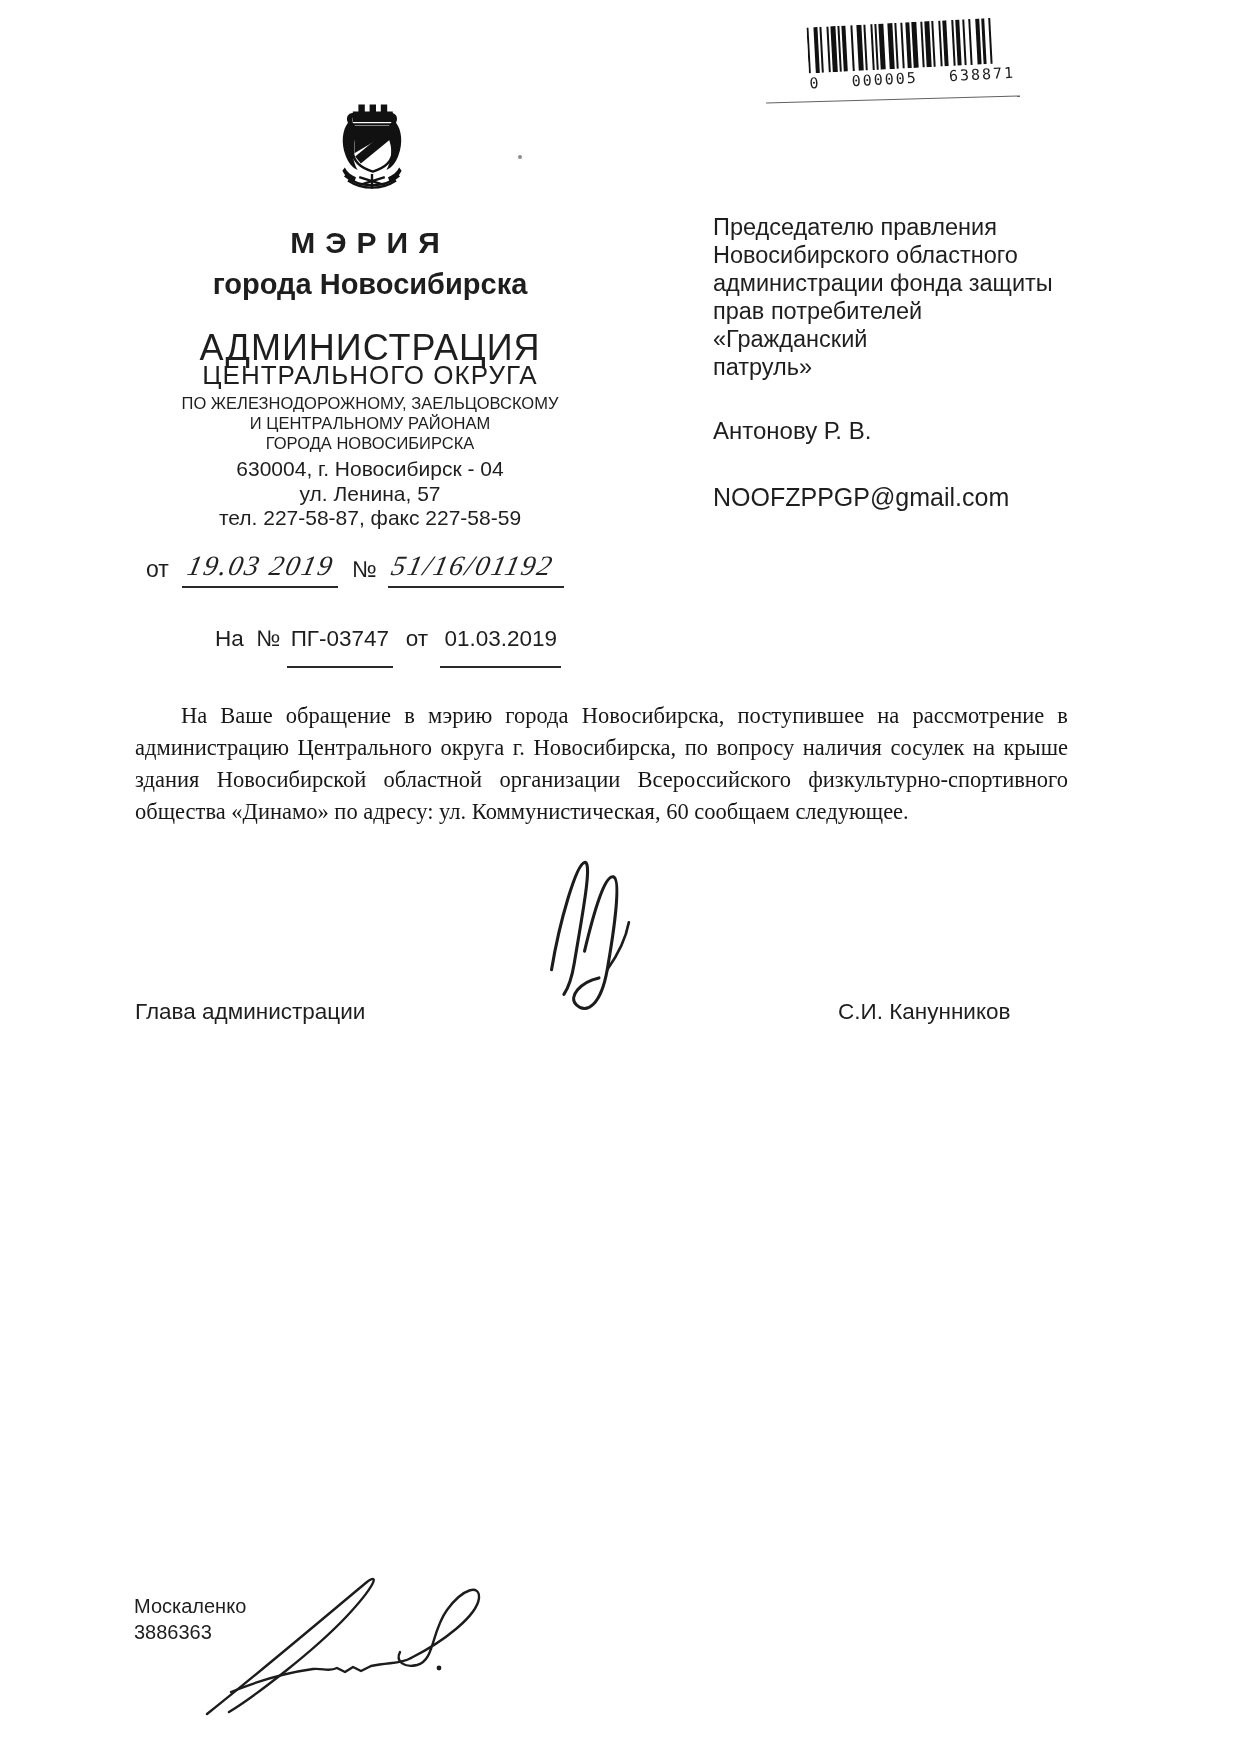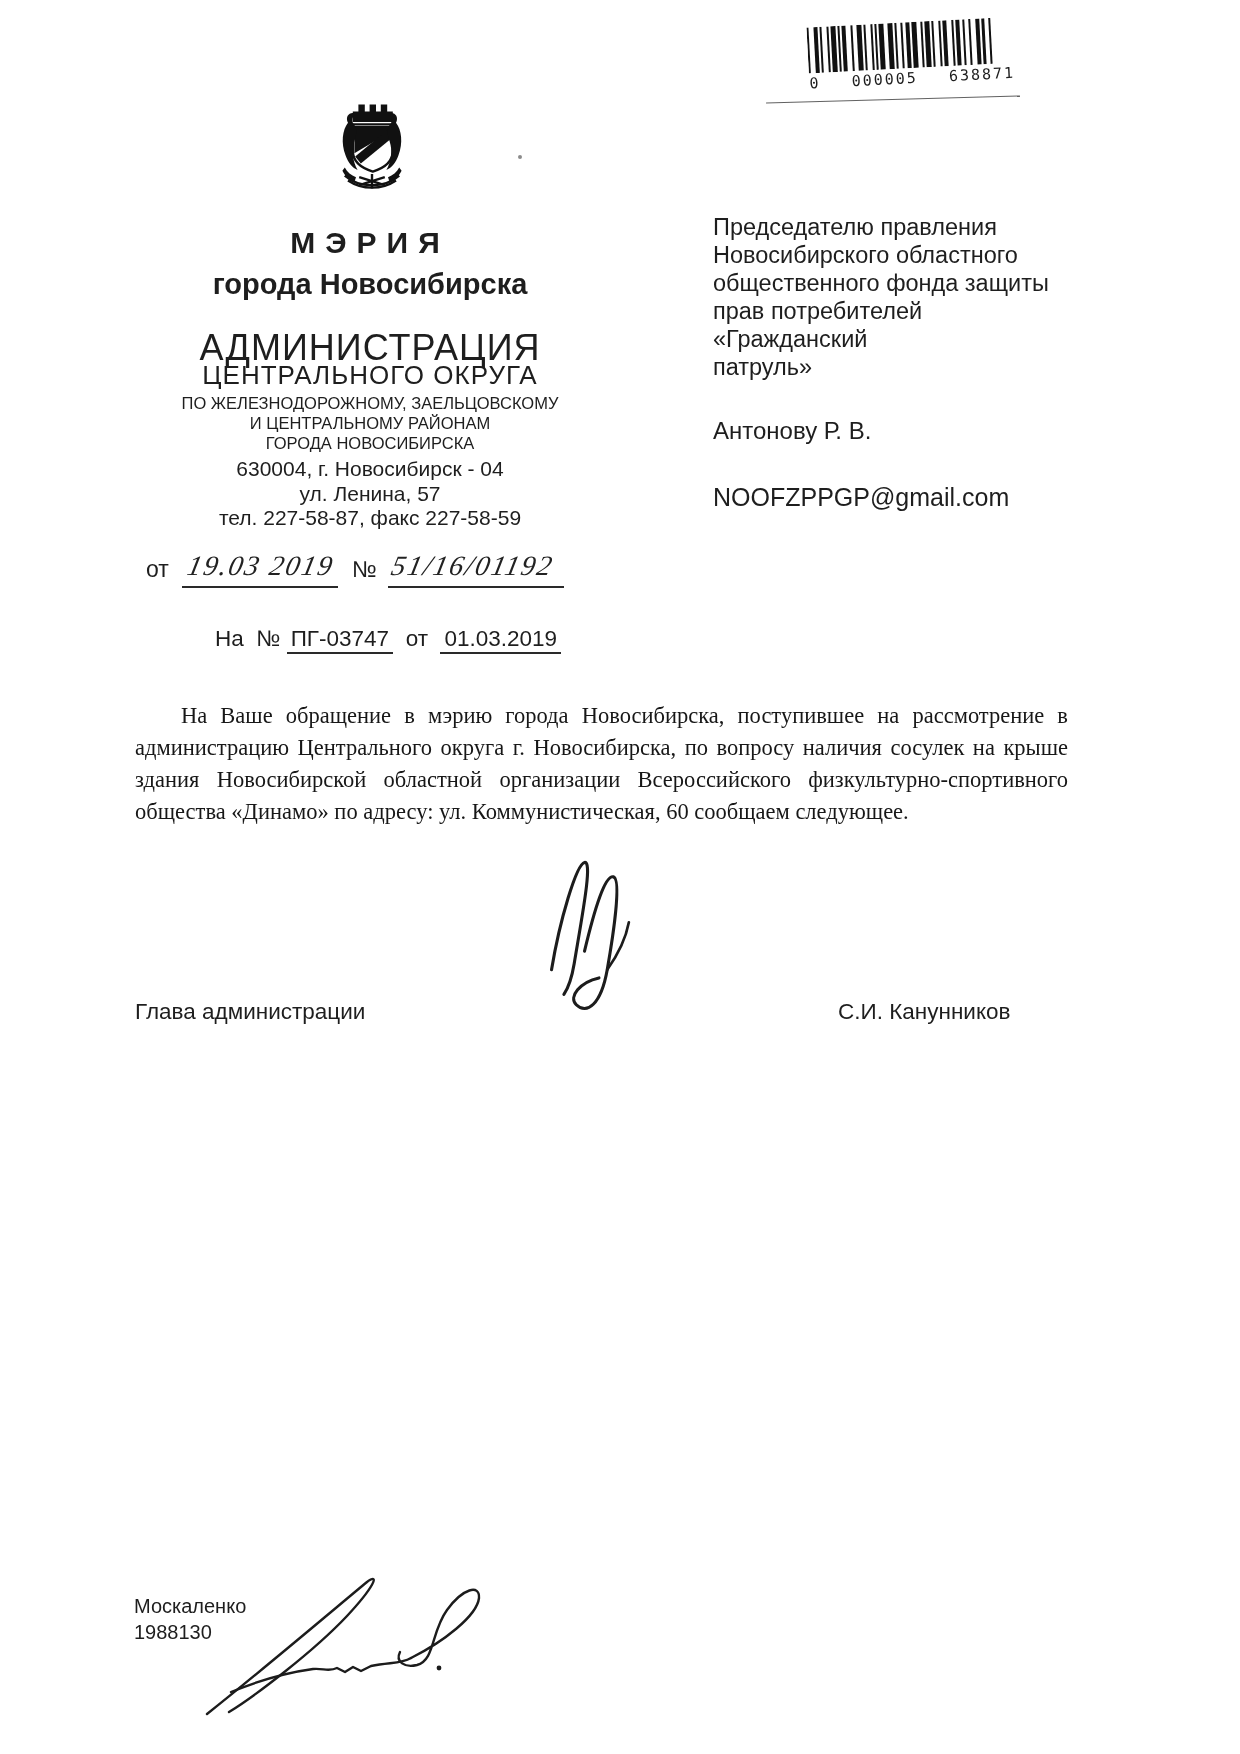--- a/index.html
+++ b/index.html
@@ -7,21 +7,21 @@
         font-family:"Liberation Serif",serif;color:#1e1e1e;overflow:hidden;}
   .abs{position:absolute;}
   .ctr{text-align:center;}
   .serif{font-family:Liberation Sans, sans-serif;}
   .sans{font-family:"Liberation Sans",sans-serif;}
   .mono{font-family:"DejaVu Sans Mono",monospace;}
   .bold{font-weight:bold;}
   .hand{font-family:"Liberation Serif",serif;font-style:italic;font-size:28px;
         letter-spacing:2px;transform:skewX(-12deg);display:inline-block;color:#222;}
   .u{border-bottom:2px solid #2a2a2a;}
-  .u2{border-bottom:2px solid #2a2a2a;padding:0 4px 1px 4px;}
+  .u2{border-bottom:2px solid #2a2a2a;padding:0 4px 15px 4px;}
   .body-par{font-size:22.5px;line-height:32px;text-align:justify;text-indent:46px;
             color:#171717;}
   .addr-line{display:block;}
   
   #barcode-wrap{transform:rotate(-3deg);}
   #barcode-bars{display:flex;align-items:stretch;height:46px;width:200px;overflow:hidden;}
   #barcode-bars .bar{background:#111;flex:0 0 auto;height:100%;}
   #barcode-bars .gap{background:transparent;flex:0 0 auto;height:100%;}
   #barcode-nums{display:flex;justify-content:space-between;width:206px;
                 font-size:15px;letter-spacing:2px;margin-top:1px;}
@@ -157,21 +157,21 @@
     <span class="hand" style="margin-left:4px;">51/16/01192</span>
   </div>
 
   <div class="abs serif" style="left:190px;top:600px;font-size:22.5px;white-space:pre;">
     <span>На  №</span><span> </span><span class="u2">ПГ-03747</span><span>  </span><span>от</span><span>  </span><span class="u2">01.03.2019</span>
   </div>
 
   <div class="abs serif" style="left:713px;top:213px;width:360px;font-size:23.5px;line-height:28px;">
     <span class="addr-line">Председателю правления</span>
     <span class="addr-line">Новосибирского областного</span>
-    <span class="addr-line">общественного фонда защиты</span>
+    <span class="addr-line">администрации фонда защиты</span>
     <span class="addr-line">прав потребителей «Гражданский</span>
     <span class="addr-line">патруль»</span>
   </div>
   <div class="abs serif" style="left:713px;top:417px;font-size:24px;">Антонову Р. В.</div>
   <div class="abs serif" style="left:713px;top:483px;font-size:25px;">NOOFZPPGP@gmail.com</div>
 
   <div class="abs" style="left:135px;top:700px;width:933px;">
     <p class="body-par" style="margin:0;">На Ваше обращение в мэрию города Новосибирска, поступившее на рассмотрение в администрацию Центрального округа г. Новосибирска, по вопросу наличия сосулек на крыше  здания Новосибирской областной организации Всероссийского физкультурно-спортивного общества «Динамо» по адресу: ул. Коммунистическая, 60 сообщаем следующее.</p>
   </div>
 
@@ -182,21 +182,21 @@
       <path class="ink" stroke-width="3" d="M28,118 C36,70 52,16 60,14 C68,12 58,64 50,112 C48,124 44,136 40,142"></path>
       <path class="ink" stroke-width="3" d="M60,100 C70,58 80,26 88,28 C96,30 88,84 82,118 C76,152 62,162 52,152 C44,144 56,130 74,126"></path>
       <path class="ink" stroke-width="2.6" d="M82,118 C92,104 100,88 103,72"></path>
     </svg>
   </div>
 
   <div class="abs serif" style="left:838px;top:999px;font-size:22.5px;">С.И. Канунников</div>
 
   <div class="abs serif" style="left:134px;top:1593px;font-size:20px;line-height:26px;">
     <span class="addr-line">Москаленко</span>
-    <span class="addr-line">1988130</span>
+    <span class="addr-line">3886363</span>
   </div>
 
   <div class="abs" style="left:195px;top:1572px;width:300px;height:150px;">
     <svg viewBox="0 0 300 150" width="300" height="150">
       <path class="ink" stroke-width="2.4" d="M12,142 C70,96 150,28 172,10 C186,0 178,16 152,44 C118,80 60,124 34,140"></path>
       <path class="ink" stroke-width="2.4" d="M36,120 C70,106 96,100 118,97 C128,96 134,100 142,96 L150,100 L158,95 L166,99 L176,94 C196,90 206,92 216,86"></path>
       <path class="ink" stroke-width="2.4" d="M216,86 C248,70 282,44 284,26 C285,12 268,16 252,38 C236,60 240,88 222,93 C210,96 200,90 205,80"></path>
       <circle cx="244" cy="96" r="2.4" fill="#1c1c1c"></circle>
     </svg>
   </div>

